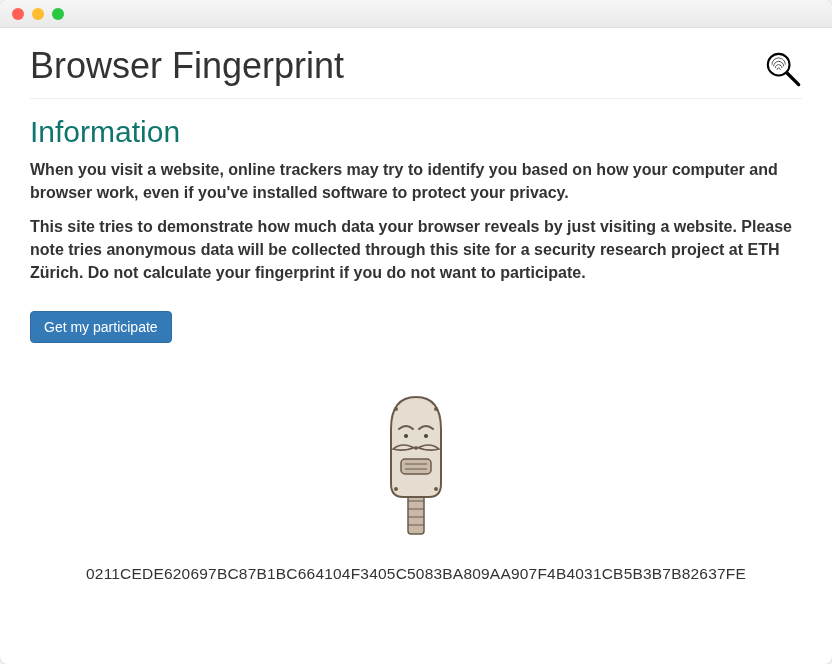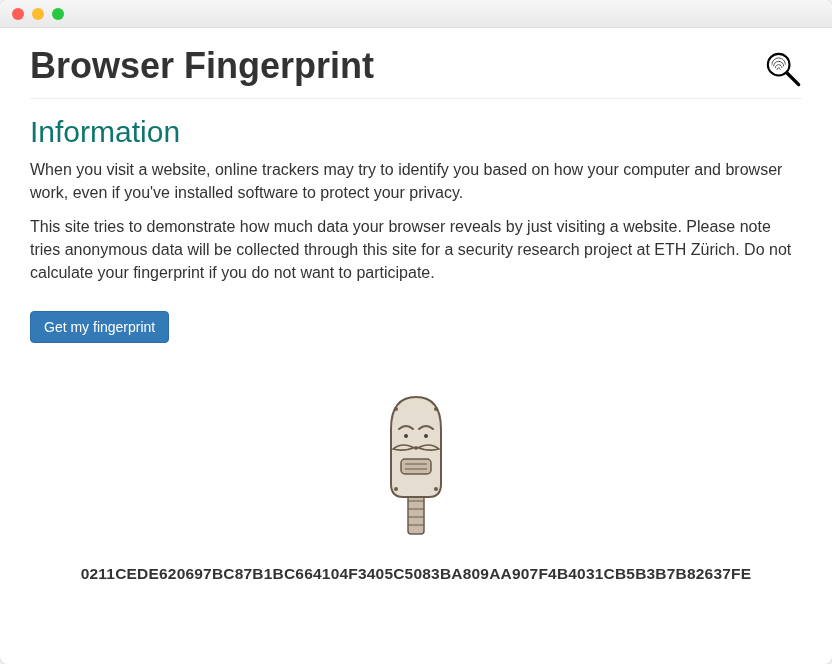--- a/index.html
+++ b/index.html
@@ -38,59 +38,60 @@
     .page-header {
       display: flex;
       justify-content: space-between;
       align-items: flex-start;
       border-bottom: 1px solid #eee;
       padding-bottom: 10px;
       margin-bottom: 16px;
     }
     .page-title {
       font-size: 36px;
-      font-weight: 700;
+      font-weight: 400;
       color: #333;
       line-height: 1.1;
     }
     .logo {
       width: 40px;
       height: 40px;
       margin-top: 2px;
     }
     h2.section-title {
       font-size: 30px;
       font-weight: 500;
       color: #0f766e;
       margin-bottom: 10px;
     }
     p.para {
       font-size: 16px;
       color: #333;
       line-height: 1.42;
       margin-bottom: 12px;
+      font-weight: bold;
     }
     .btn {
       display: inline-block;
       background: #337ab7;
       color: #fff;
       border: 1px solid #2e6da4;
       border-radius: 4px;
       padding: 7px 13px;
       font-size: 14px;
       cursor: pointer;
       margin-top: 14px;
     }
     .avatar-wrap {
       text-align: center;
       margin-top: 46px;
     }
     .fingerprint-hash {
       text-align: center;
-      font-weight: 700;
+      font-weight: 400;
       font-size: 15.5px;
       color: #333;
       margin-top: 22px;
       letter-spacing: 0.2px;
     }
   </style>
 </head>
 <body>
 
 <div class="window">
@@ -112,21 +113,21 @@
           <path d="M18 26c0-1.1 .9-2 2-2s2 .9 2 2" fill="none" stroke="#333" stroke-width="1"></path>
           <line x1="30" y1="30" x2="44" y2="44" stroke="#000" stroke-width="4" stroke-linecap="round"></line>
         </svg>
       </div>
     </div>
 
     <h2 class="section-title">Information</h2>
     <p class="para">When you visit a website, online trackers may try to identify you based on how your computer and browser work, even if you've installed software to protect your privacy.</p>
     <p class="para">This site tries to demonstrate how much data your browser reveals by just visiting a website. Please note tries anonymous data will be collected through this site for a security research project at ETH Zürich. Do not calculate your fingerprint if you do not want to participate.</p>
 
-    <button class="btn">Get my fingerprint</button>
+    <button class="btn">Get my participate</button>
 
     <div class="avatar-wrap">
       <svg width="90" height="150" viewBox="0 0 90 150">
 
         <rect x="37" y="105" width="16" height="40" rx="3" fill="#c9b9a8" stroke="#6b5b4a" stroke-width="1.5"></rect>
         <line x1="37" y1="112" x2="53" y2="112" stroke="#6b5b4a" stroke-width="1"></line>
         <line x1="37" y1="120" x2="53" y2="120" stroke="#6b5b4a" stroke-width="1"></line>
         <line x1="37" y1="128" x2="53" y2="128" stroke="#6b5b4a" stroke-width="1"></line>
         <line x1="37" y1="136" x2="53" y2="136" stroke="#6b5b4a" stroke-width="1"></line>
 

